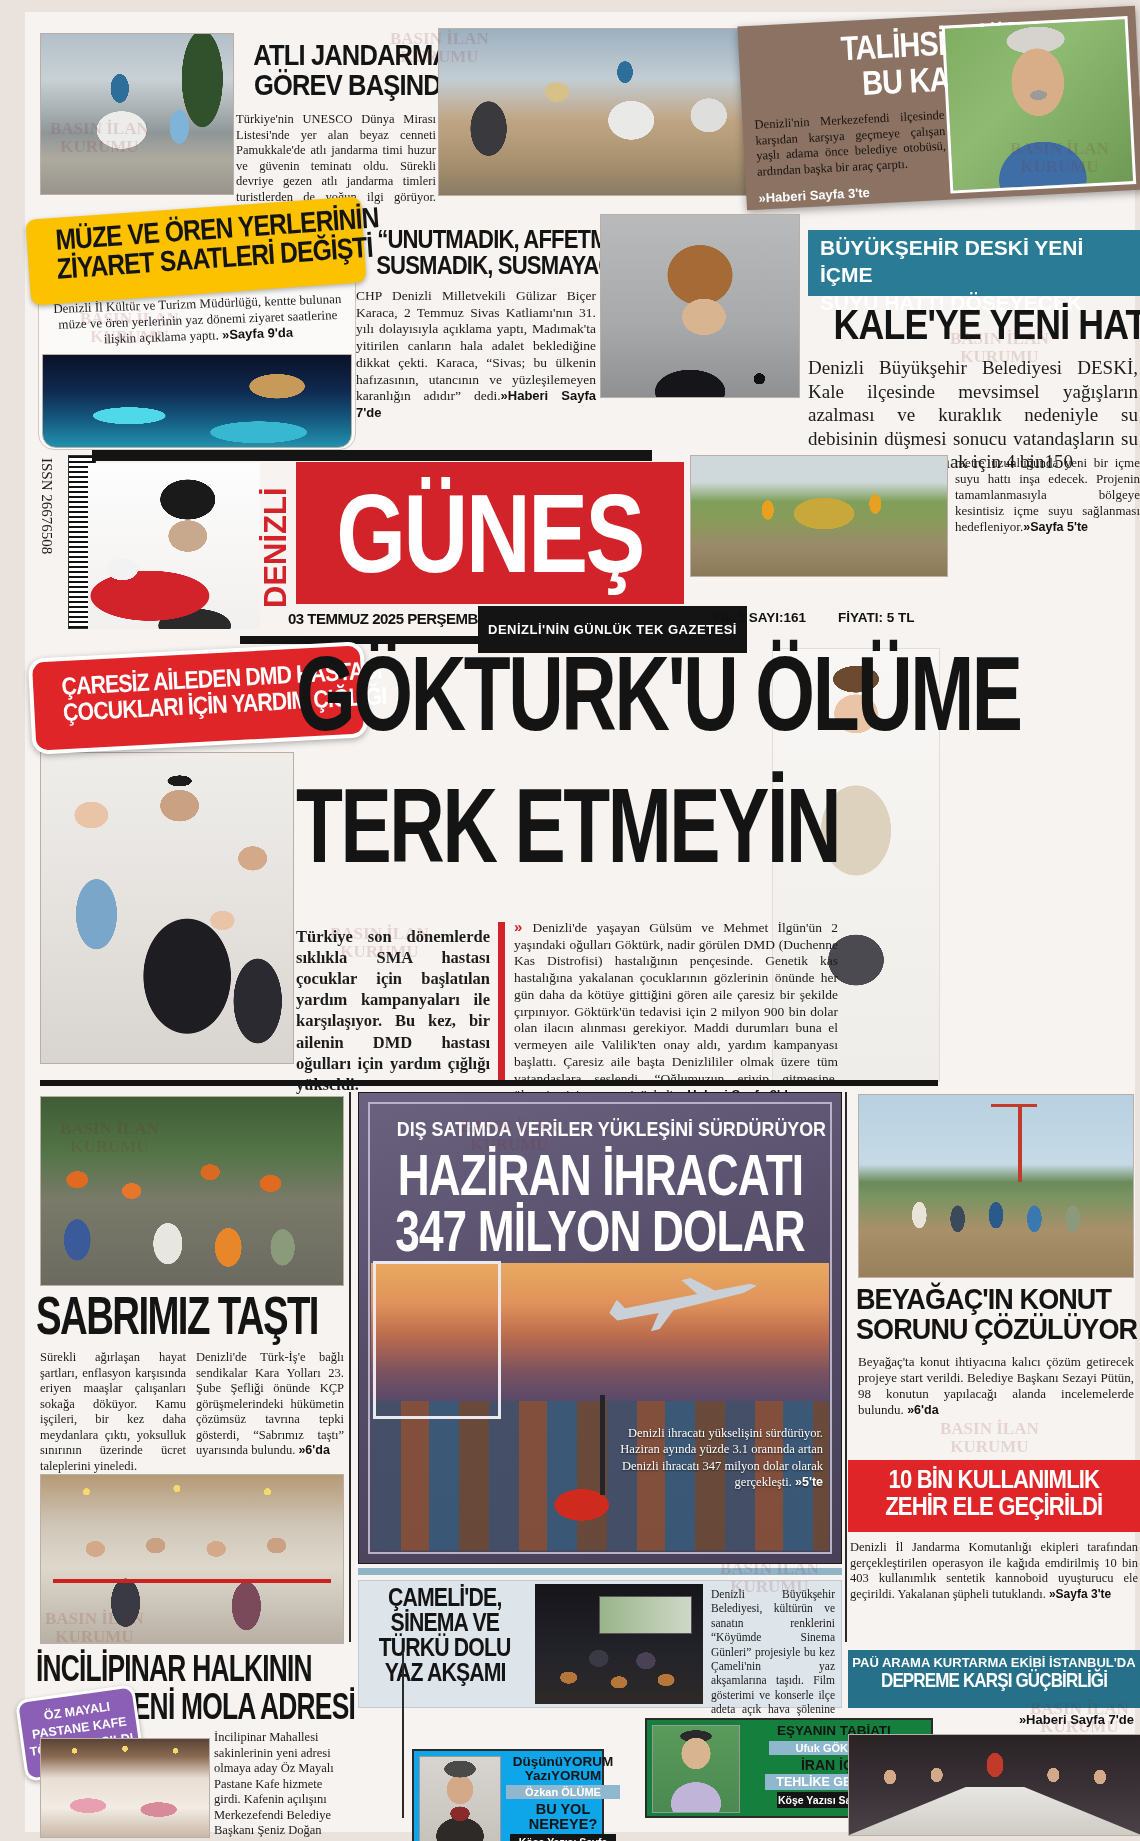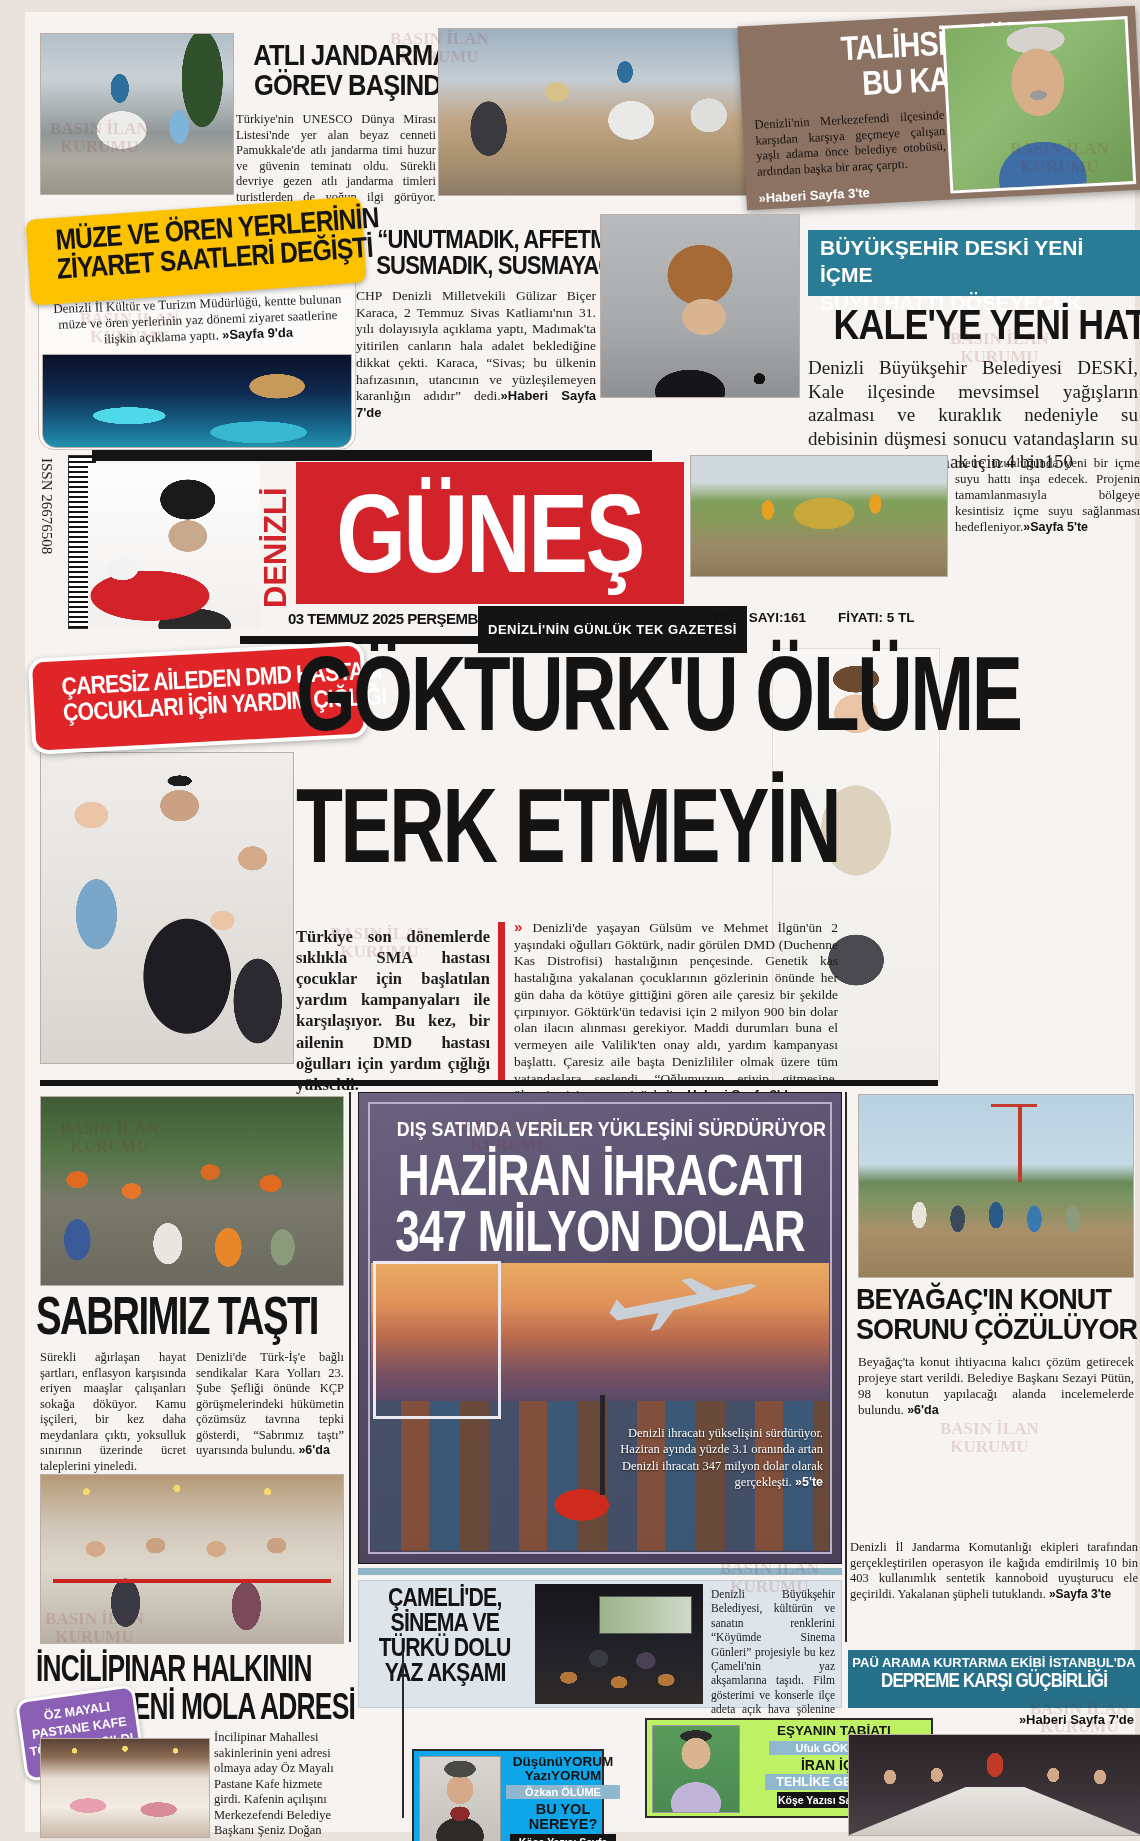--- a/index.html
+++ b/index.html
@@ -292,21 +292,21 @@
          linear-gradient(180deg,#d8d5d0 0%,#c6c2bc 100%);"></div>
     <div style="position:absolute;left:88px;top:4px;width:122px;text-align:center;">
       <div class="hl" style="font-size:13.5px;">DüşünüYORUM</div>
       <div class="hl" style="font-size:13.5px;">YazıYORUM</div>
       <div class="bar-blue" style="font-size:11px;margin:3px 4px;padding:1px 0;">Özkan ÖLÜME</div>
       <div class="hl" style="font-size:14.5px;margin-top:2px;">BU YOL NEREYE?</div>
       <div class="bar-black" style="font-size:10.5px;margin:3px 8px 0;padding:2px 0;">Köşe Yazısı Sayfa 9'da</div>
     </div>
   </div>
 
-  <div class="abs" style="left:645px;top:1718px;width:288px;height:100px;background:#bef264;border:2px solid #2a2a2a;box-sizing:border-box;">
+  <div class="abs" style="left:645px;top:1718px;width:288px;height:100px;background:#15803d;border:2px solid #2a2a2a;box-sizing:border-box;">
     <div style="position:absolute;left:5px;top:5px;width:86px;height:86px;border:1px solid #999;background:
          radial-gradient(ellipse 24px 26px at 50% 32%, #d9b491 0 60%, transparent 61%),
          radial-gradient(ellipse 26px 10px at 50% 12%, #2a2a2a 0 60%, transparent 61%),
          radial-gradient(ellipse 40px 34px at 50% 90%, #c0b4d8 0 62%, transparent 63%),
          linear-gradient(180deg,#5a9a5a 0%,#4a8a52 100%);"></div>
     <div style="position:absolute;left:96px;top:4px;width:182px;text-align:center;">
       <div class="hl" style="font-size:13.5px;">EŞYANIN TABİATI</div>
       <div class="bar-blue" style="font-size:11px;margin:3px 26px;padding:1px 0;">Ufuk GÖKMEN</div>
       <div class="hl" style="font-size:14px;">İRAN İÇİN</div>
       <div class="bar-blue" style="font-size:12.5px;margin:2px 22px;padding:1px 0;">TEHLİKE GEÇMEDİ</div>
@@ -325,20 +325,26 @@
     <div style="position:absolute;left:48%;top:5%;width:46px;height:3px;background:#c23a2a;"></div>
   </div>
   <div class="abs" style="left:856px;top:1284px;">
     <div class="hl"><span class="cond" style="font-size:30px;transform-origin:0 50%;transform:scaleX(.9);">BEYAĞAÇ'IN KONUT</span></div>
     <div class="hl"><span class="cond" style="font-size:30px;transform-origin:0 50%;transform:scaleX(.9);">SORUNU ÇÖZÜLÜYOR</span></div>
   </div>
   <div class="abs serif" style="left:858px;top:1354px;width:276px;height:100px;font-size:13px;">
     <span>Beyağaç'ta konut ihtiyacına kalıcı çözüm getirecek projeye start verildi. Belediye Başkanı Sezayi Pütün, 98 konutun yapılacağı alanda incelemelerde bulundu. </span><span class="pref" style="font-size:12.5px;">»6'da</span>
   </div>
 
+  <div class="abs" style="left:848px;top:1460px;width:292px;height:72px;background:#e02529;">
+    <div class="h-c" style="padding-top:6px;">
+      <div class="whl"><span class="cond" style="font-size:26px;">10 BİN KULLANIMLIK</span></div>
+      <div class="whl"><span class="cond" style="font-size:26px;">ZEHİR ELE GEÇİRİLDİ</span></div>
+    </div>
+  </div>
   <div class="abs serif" style="left:850px;top:1540px;width:288px;height:100px;font-size:12.5px;">
     <span>Denizli İl Jandarma Komutanlığı ekipleri tarafından gerçekleştirilen operasyon ile kağıda emdirilmiş 10 bin 403 kullanımlık sentetik kannoboid uyuşturucu ele geçirildi. Yakalanan şüpheli tutuklandı. </span><span class="pref" style="font-size:12px;">»Sayfa 3'te</span>
   </div>
 
   <div class="abs" style="left:848px;top:1650px;width:292px;height:58px;background:#26708a;">
     <div class="h-c" style="padding-top:6px;">
       <div class="whl" style="font-size:13px;">PAÜ ARAMA KURTARMA EKİBİ İSTANBUL'DA</div>
       <div class="whl"><span class="cond" style="font-size:20px;">DEPREME KARŞI GÜÇBİRLİĞİ</span></div>
     </div>
   </div>

